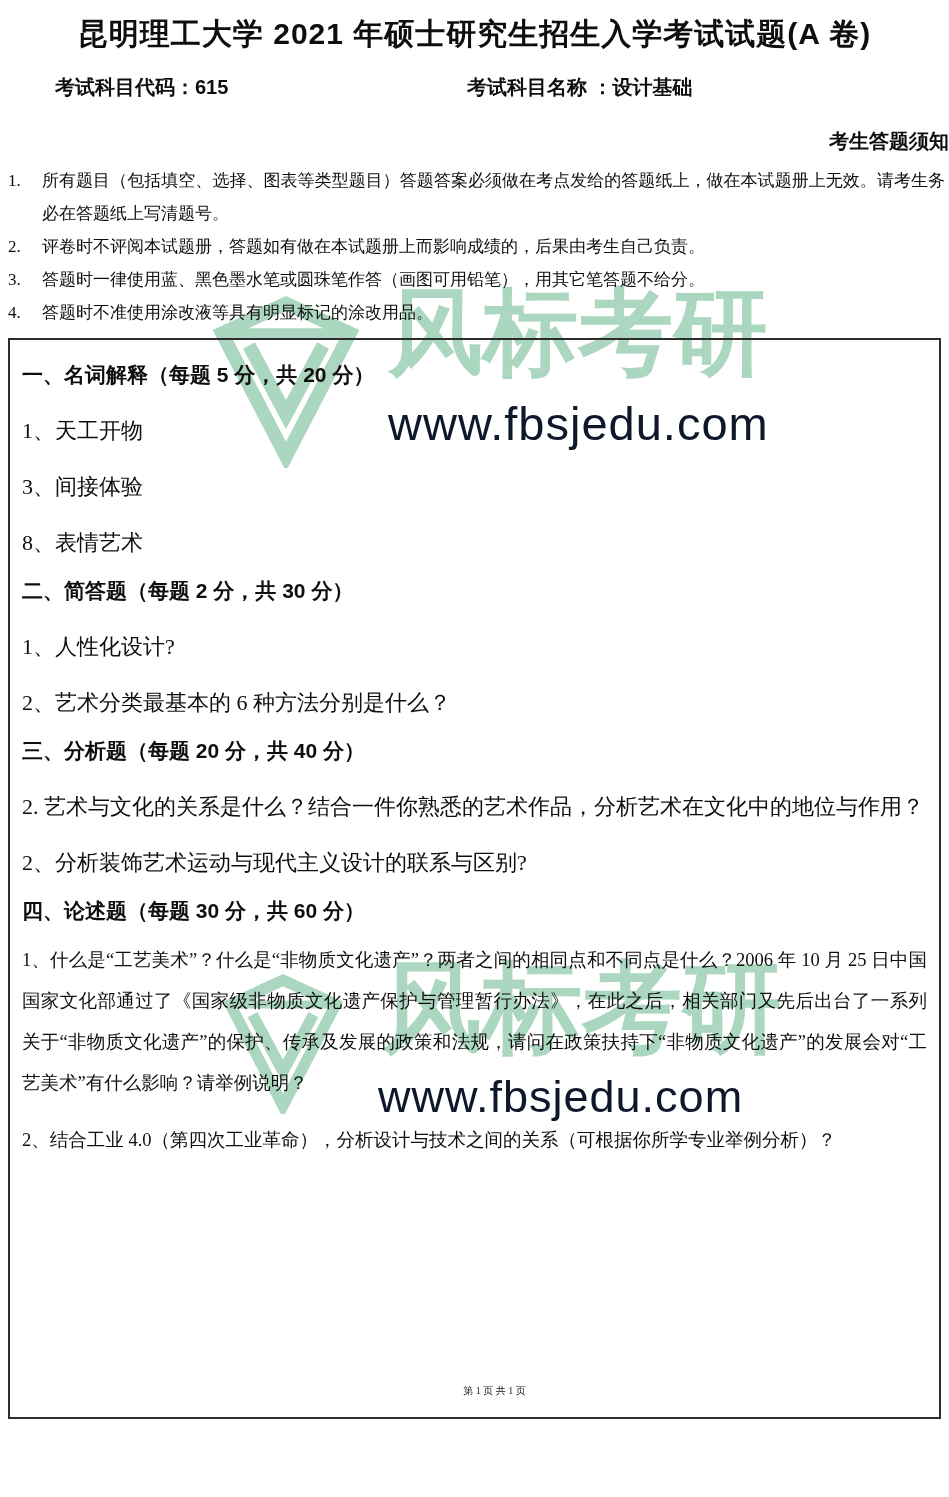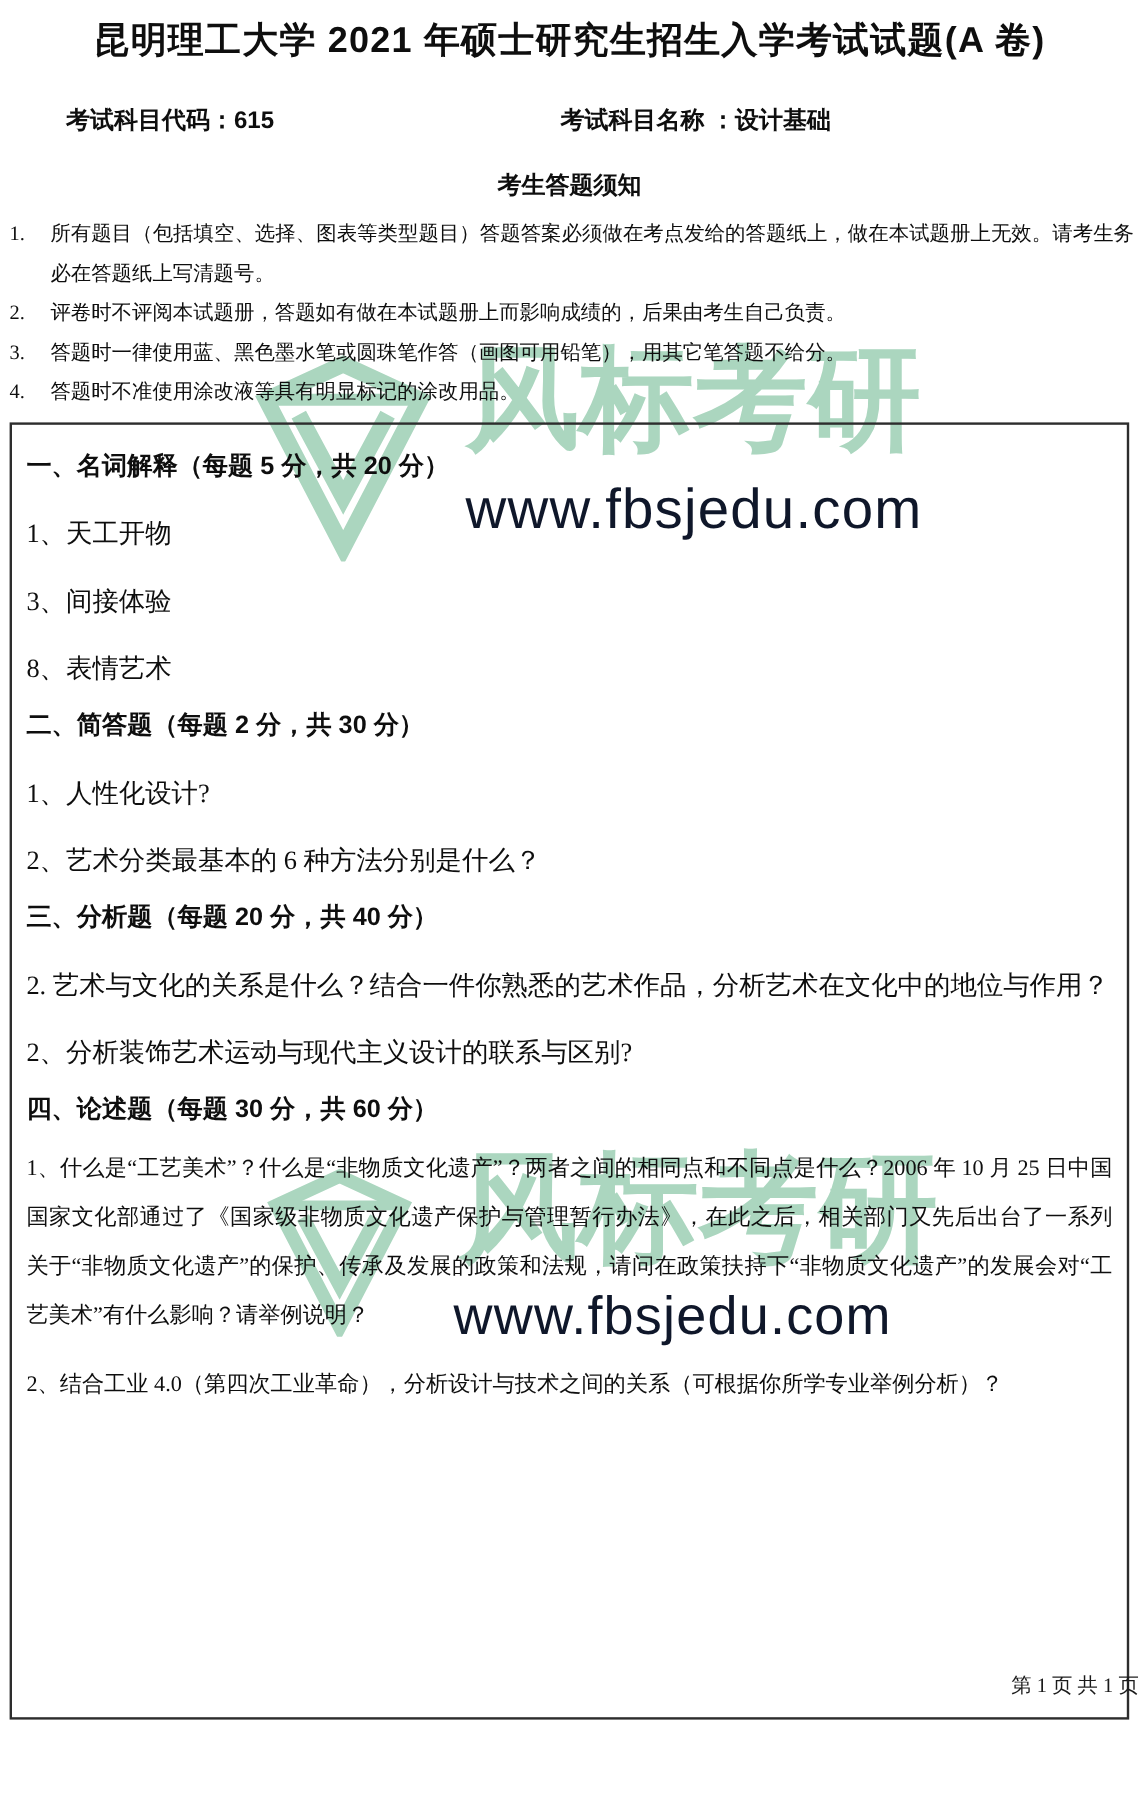--- a/index.html
+++ b/index.html
@@ -36,32 +36,32 @@
     padding-top:14px;
     text-align:center;
     font-family:"Liberation Sans", sans-serif;
     font-weight:bold;
     font-size:30px;
     line-height:40px;
     letter-spacing:1px;
   }
   .subject-row{
     position:relative;
-    margin-top:34px;
+    margin-top:20px;
     padding-left:55px;
     font-family:"Liberation Sans", sans-serif;
     font-weight:bold;
     font-size:20px;
     line-height:26px;
     height:26px;
   }
   .subject-name{position:absolute;left:467px;top:0;}
   .notice-title{
     margin-top:28px;
-    text-align:center;
+    text-align:right;
     font-family:"Liberation Sans", sans-serif;
     font-weight:bold;
     font-size:20px;
     line-height:26px;
   }
   .notice-list{margin-top:10px;padding:0 4px 0 8px;}
   .notice-item{
     position:relative;
     padding-left:34px;
     font-size:17px;
@@ -93,22 +93,22 @@
   .q-para{
     margin-top:16px;
     font-size:18.5px;
     line-height:41px;
     text-align:justify;
   }
   .page-footer{
     position:absolute;
     left:0;right:0;
     bottom:18px;
-    text-align:right;
-    font-size:17px;
+    text-align:center;
+    font-size:10px;
     line-height:20px;
     color:#1a1a1a;
     padding-left:40px;
   }
 </style>
 </head>
 <body>
 
 <div id="page">
 

